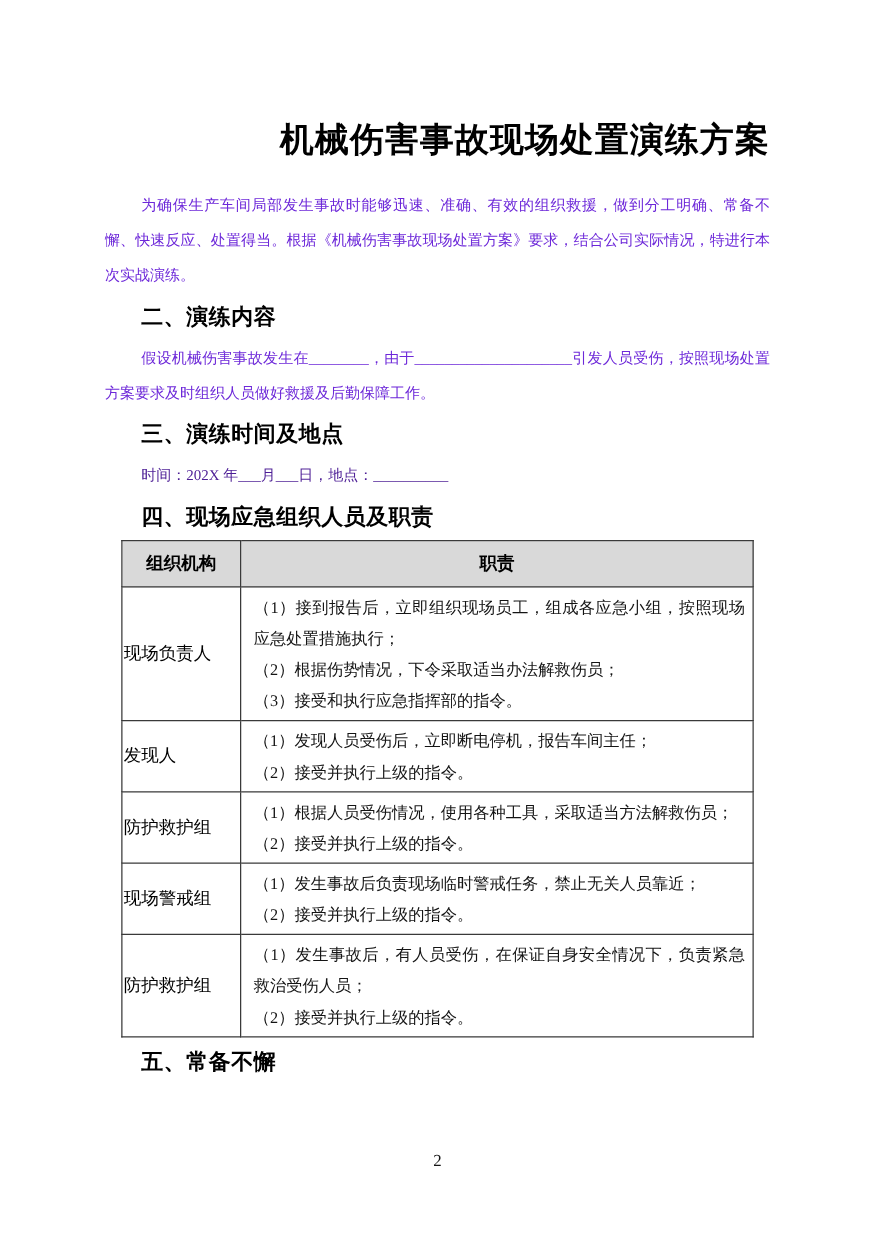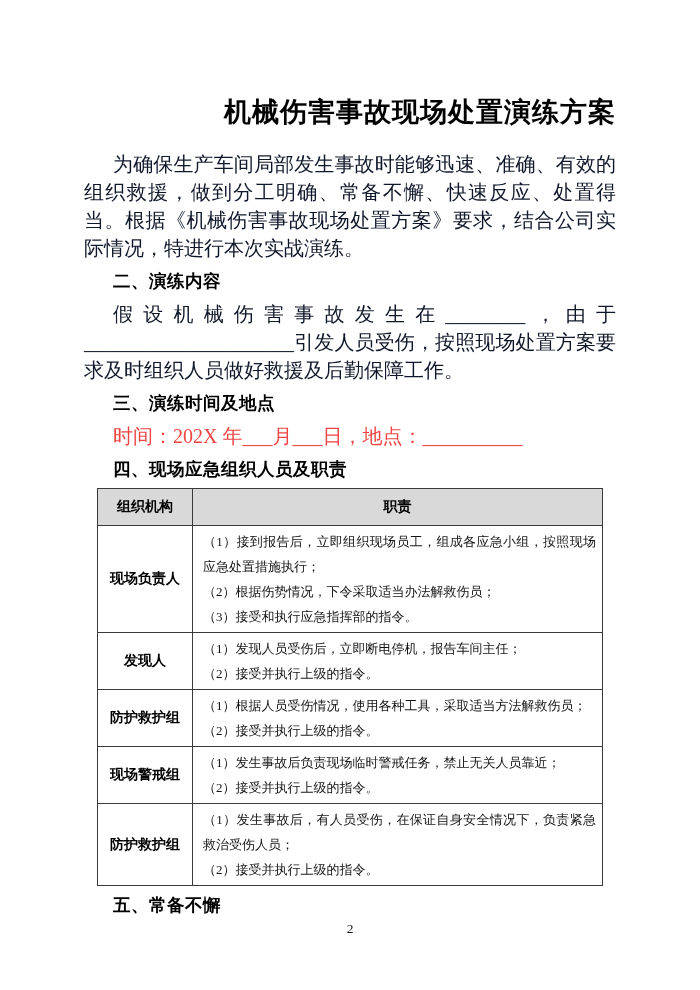--- a/index.html
+++ b/index.html
@@ -30,33 +30,33 @@
     font-family: "Liberation Sans", sans-serif;
     font-weight: 700;
     font-size: 17.5px;
     line-height: 22px;
     color: #000000;
     margin: 8px 0 8px 0;
     padding-left: 29px;
     letter-spacing: 0.5px;
   }
   .body-para {
-    font-size: 20px;
+    font-size: 12px;
     line-height: 28px;
     text-align: justify;
     text-indent: 29px;
     margin: 0;
-    color: #0f172a;
+    color: #6d28d9;
   }
   .line-para {
-    font-size: 20px;
+    font-size: 12px;
     line-height: 28px;
     text-indent: 29px;
     margin: 0;
-    color: #ef4444;
+    color: #4c1d95;
     white-space: nowrap;
   }
   table.duty-table {
     border-collapse: collapse;
     width: 506px;
     margin: 6px 0 0 13px;
     table-layout: fixed;
   }
   .duty-table th, .duty-table td {
     border: 1px solid #3a3a3a;
@@ -67,24 +67,23 @@
     height: 34px;
     font-family: "Liberation Sans", sans-serif;
     font-weight: 700;
     font-size: 14px;
     color: #000000;
     text-align: center;
     vertical-align: middle;
   }
   .org-cell {
     font-family: "Liberation Sans", sans-serif;
-    font-weight: 700;
+    font-weight: 400;
     font-size: 14px;
     color: #000000;
-    text-align: center;
     vertical-align: middle;
   }
   .duty-cell {
     padding: 3px 6px 3px 10px;
     vertical-align: middle;
   }
   .duty-item {
     font-size: 13px;
     line-height: 25px;
     text-align: justify;

